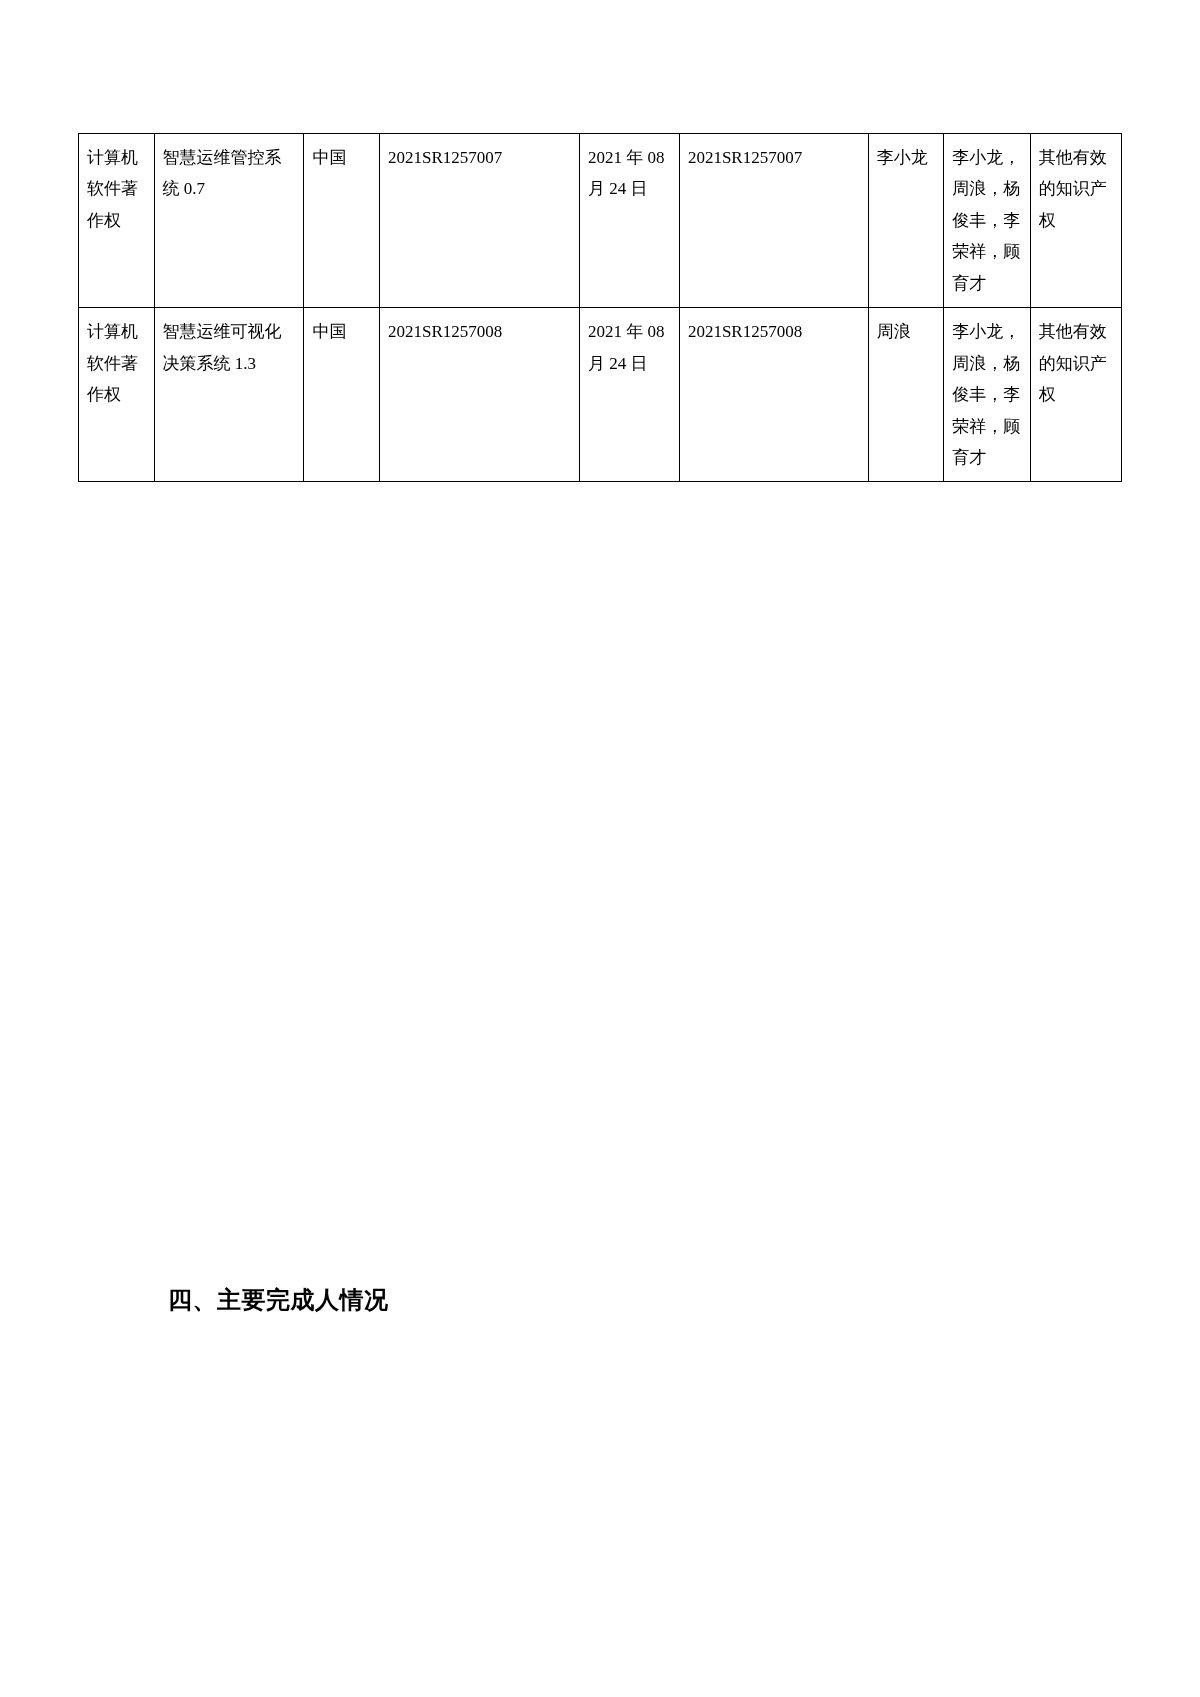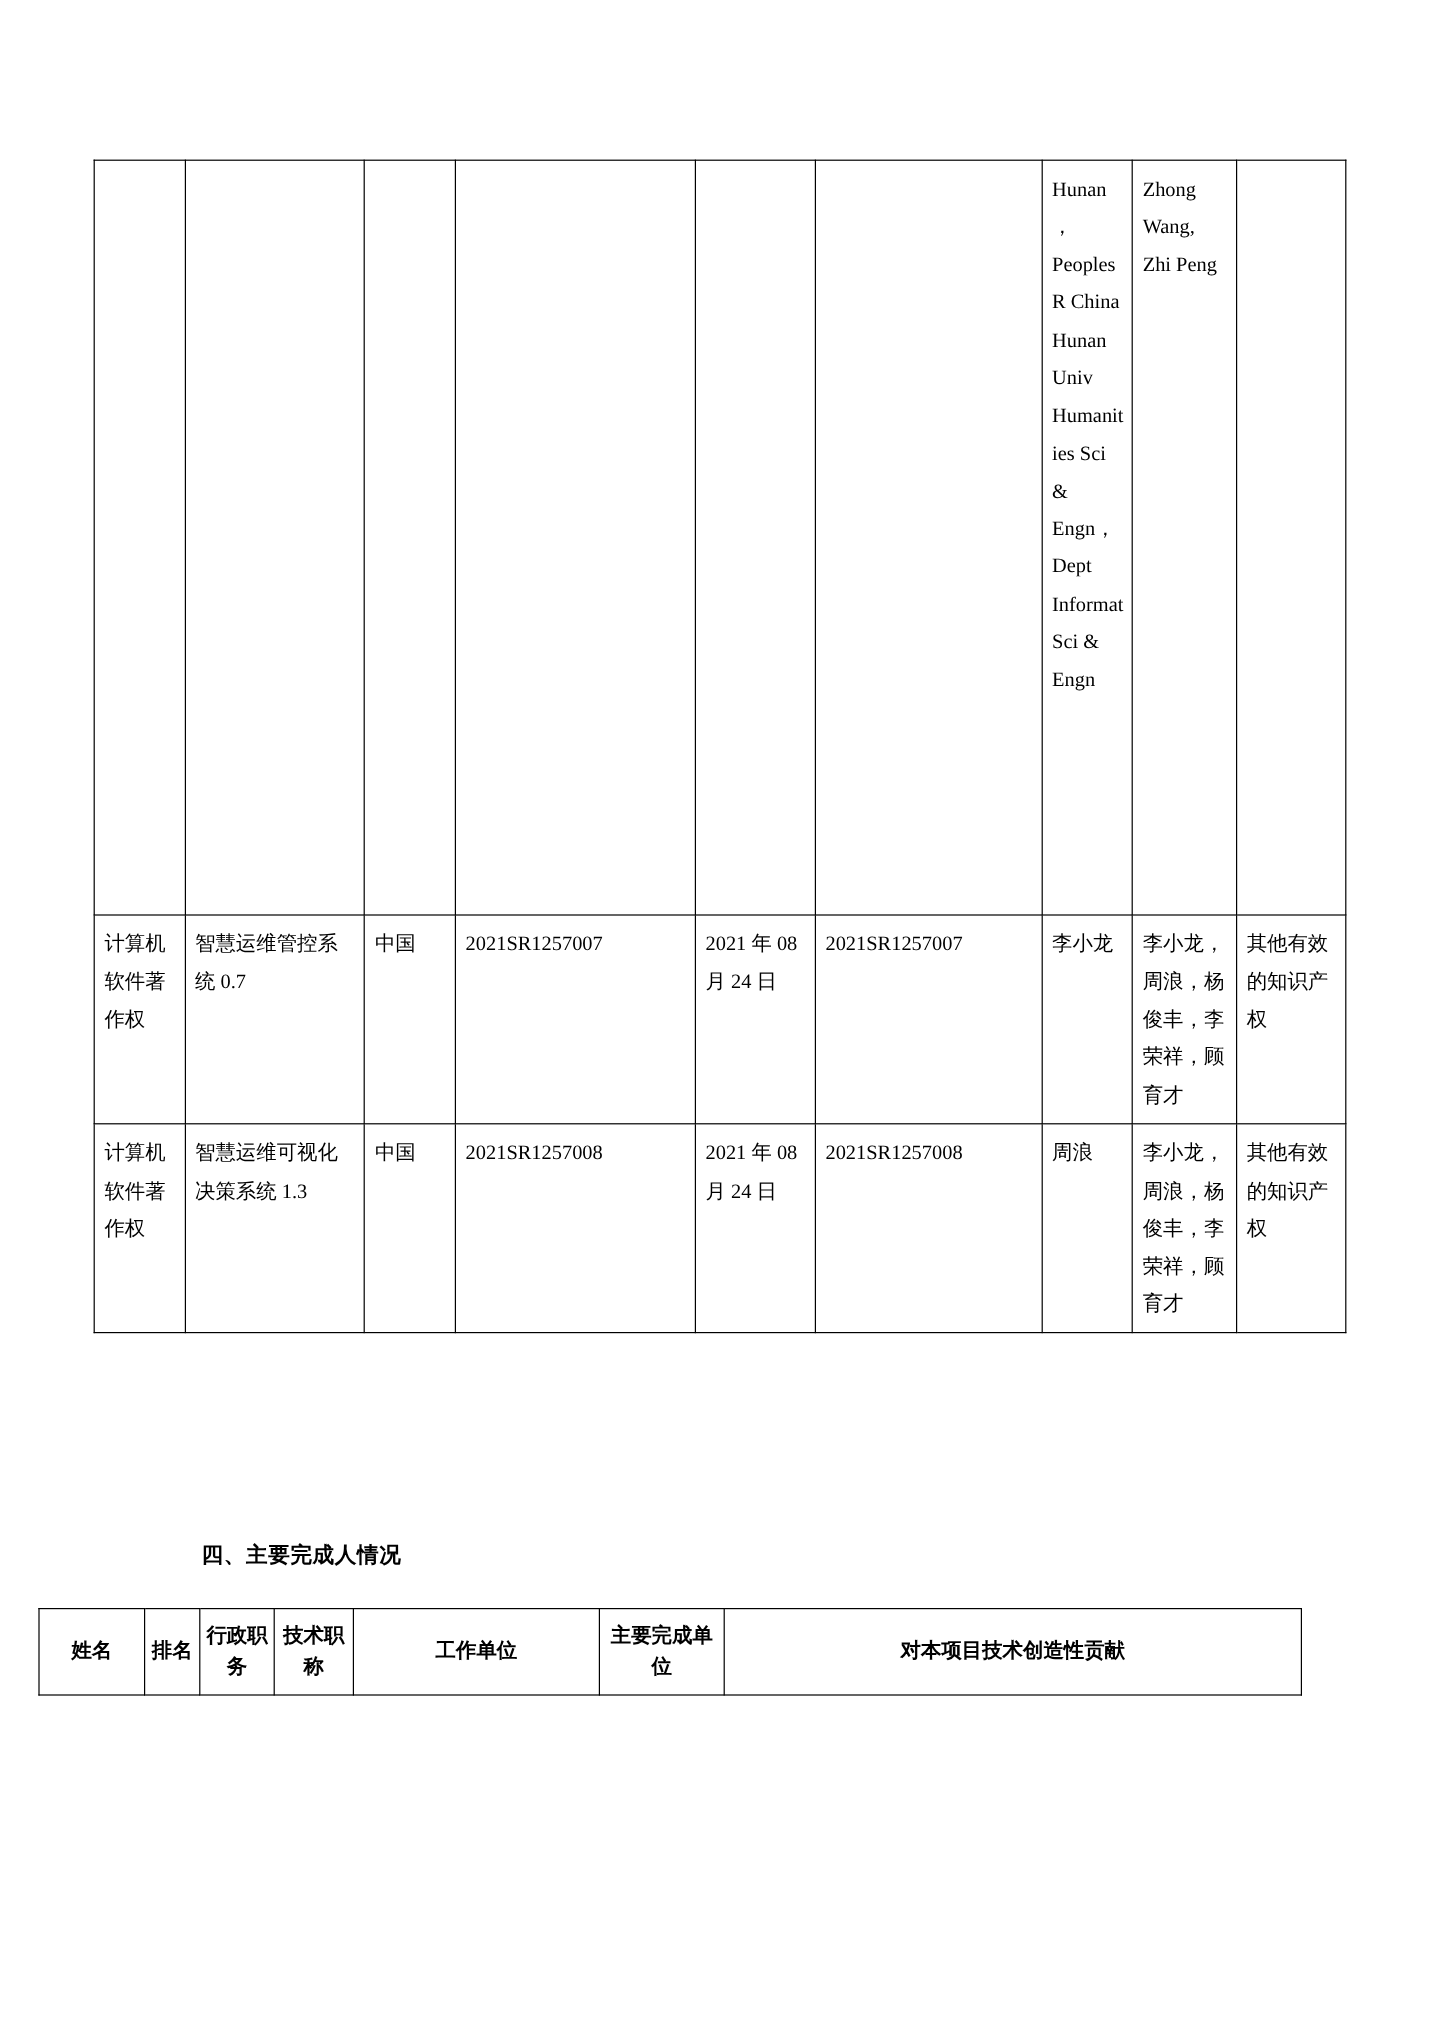--- a/index.html
+++ b/index.html
@@ -55,21 +55,21 @@
   td.latin {
     font-size: 16.5px;
     line-height: 2.15;
   }
   td.tall { height: 612px; }
 
   .section-heading {
     position: absolute;
     left: 168px;
     top: 1284px;
-    font-size: 18px;
+    font-size: 24px;
     font-weight: bold;
     font-family: Liberation Mono, monospace;
     letter-spacing: 0.5px;
   }
 
   .people-table-wrap {
     position: absolute;
     left: 32px;
     top: 1340px;
     width: 1052px;
@@ -110,31 +110,20 @@
           <col class="c2">
           <col class="c3">
           <col class="c4">
         <col class="c5">
           <col class="c6">
           <col class="c7">
           <col class="c8">
       </colgroup>
       <tbody>
         <tr>
-          <td class="tall"></td>
-          <td></td>
-          <td></td>
-          <td></td>
-          <td></td>
-          <td></td>
-          <td class="latin">Hunan，Peoples R China Hunan Univ Humanities Sci &amp; Engn，Dept Informat Sci &amp; Engn</td>
-          <td class="latin">Zhong Wang, Zhi Peng</td>
-          <td></td>
-        </tr>
-        <tr>
           <td>计算机软件著作权</td>
           <td>智慧运维管控系统 0.7</td>
           <td>中国</td>
           <td>2021SR1257007</td>
           <td>2021 年 08 月 24 日</td>
           <td>2021SR1257007</td>
           <td>李小龙</td>
           <td>李小龙，周浪，杨俊丰，李荣祥，顾育才</td>
           <td>其他有效的知识产权</td>
         </tr>
@@ -148,38 +137,14 @@
           <td>周浪</td>
           <td>李小龙，周浪，杨俊丰，李荣祥，顾育才</td>
           <td>其他有效的知识产权</td>
         </tr>
       </tbody>
     </table>
   </div>
 
   <div class="section-heading">四、主要完成人情况</div>
 
-  <div class="people-table-wrap">
-    <table class="people-table">
-      <colgroup>
-        <col class="p0">
-          <col class="p1">
-          <col class="p2">
-          <col class="p3">
-        <col class="p4">
-          <col class="p5">
-          <col class="p6">
-      </colgroup>
-      <tbody>
-        <tr>
-          <td>姓名</td>
-          <td>排名</td>
-          <td>行政职务</td>
-          <td>技术职称</td>
-          <td>工作单位</td>
-          <td>主要完成单位</td>
-          <td>对本项目技术创造性贡献</td>
-        </tr>
-      </tbody>
-    </table>
-  </div>
 
 </div>
 
 </body></html>

